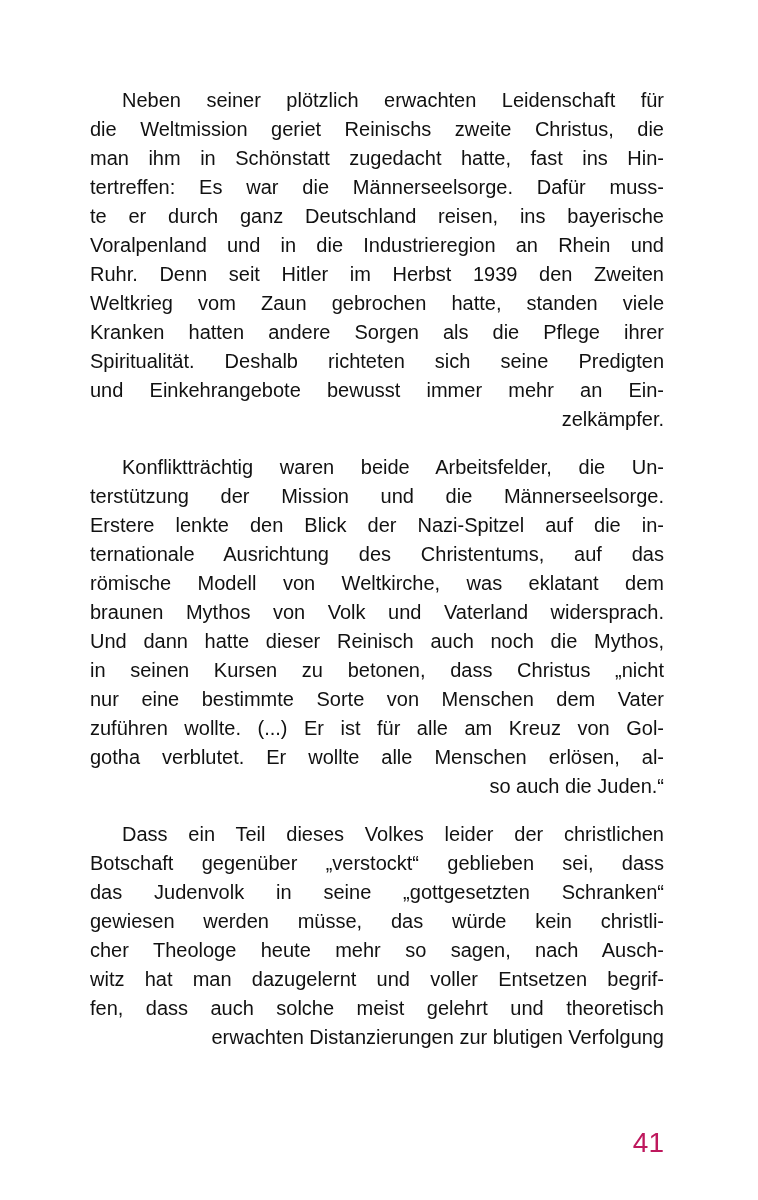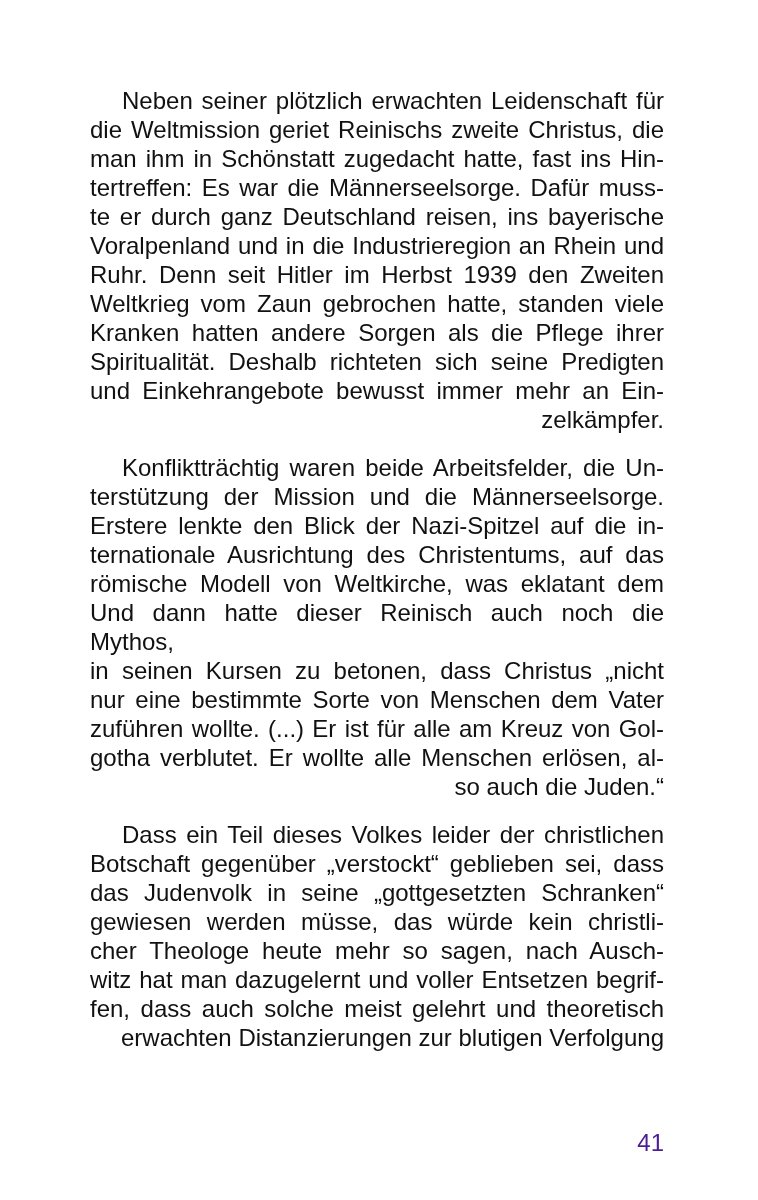--- a/index.html
+++ b/index.html
@@ -19,44 +19,44 @@
   .text-block {
     position: absolute;
     left: 90px;
     top: 86px;
     width: 574px;
   }
   .paragraph + .paragraph {
     margin-top: 19px;
   }
   .line {
-    font-size: 24px;
+    font-size: 20px;
     line-height: 29px;
     white-space: normal;
     color: #111111;
   }
   
   .line.just {
     text-align: justify;
     text-align-last: justify;
   }
   .line.last {
     text-align: right;
   }
   
   .line.first {
     padding-left: 32px;
   }
   .page-number {
     position: absolute;
     top: 1128px;
     right: 94px;
-    font-size: 24px;
+    font-size: 28px;
     line-height: 29px;
-    color: #4c1d95;
+    color: #be185d;
   }
 </style>
 </head>
 <body>
 
 <div class="book-page">
   <div class="text-block">
       <div class="paragraph">
         <div class="line first just">Neben seiner plötzlich erwachten Leidenschaft für</div>
         <div class="line just">die Weltmission geriet Reinischs zweite Christus, die</div>
@@ -70,20 +70,21 @@
         <div class="line just">Spiritualität. Deshalb richteten sich seine Predigten</div>
         <div class="line just">und Einkehrangebote bewusst immer mehr an Ein-</div>
         <div class="line last">zelkämpfer.</div>
       </div>
       <div class="paragraph">
         <div class="line first just">Konfliktträchtig waren beide Arbeitsfelder, die Un-</div>
         <div class="line just">terstützung der Mission und die Männerseelsorge.</div>
         <div class="line just">Erstere lenkte den Blick der Nazi-Spitzel auf die in-</div>
         <div class="line just">ternationale Ausrichtung des Christentums, auf das</div>
         <div class="line just">römische Modell von Weltkirche, was eklatant dem</div>
+        <div class="line just">braunen Mythos von Volk und Vaterland widersprach.</div>
         <div class="line just">Und dann hatte dieser Reinisch auch noch die Mythos,</div>
         <div class="line just">in seinen Kursen zu betonen, dass Christus „nicht</div>
         <div class="line just">nur eine bestimmte Sorte von Menschen dem Vater</div>
         <div class="line just">zuführen wollte. (...) Er ist für alle am Kreuz von Gol-</div>
         <div class="line just">gotha verblutet. Er wollte alle Menschen erlösen, al-</div>
         <div class="line last">so auch die Juden.“</div>
       </div>
       <div class="paragraph">
         <div class="line first just">Dass ein Teil dieses Volkes leider der christlichen</div>
         <div class="line just">Botschaft gegenüber „verstockt“ geblieben sei, dass</div>

